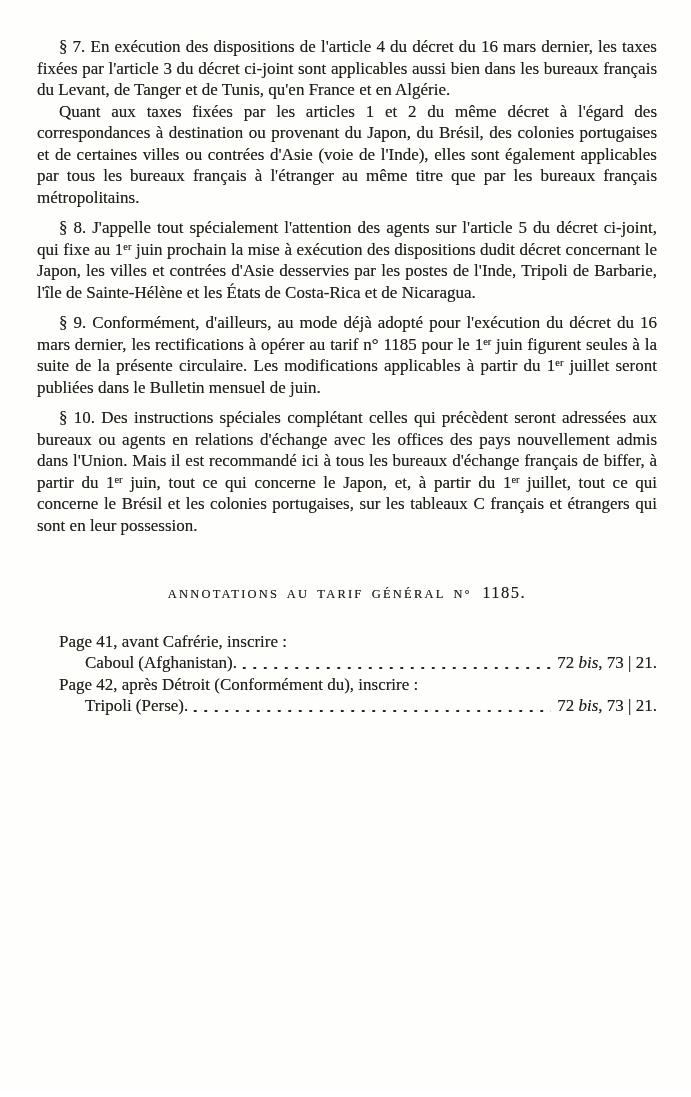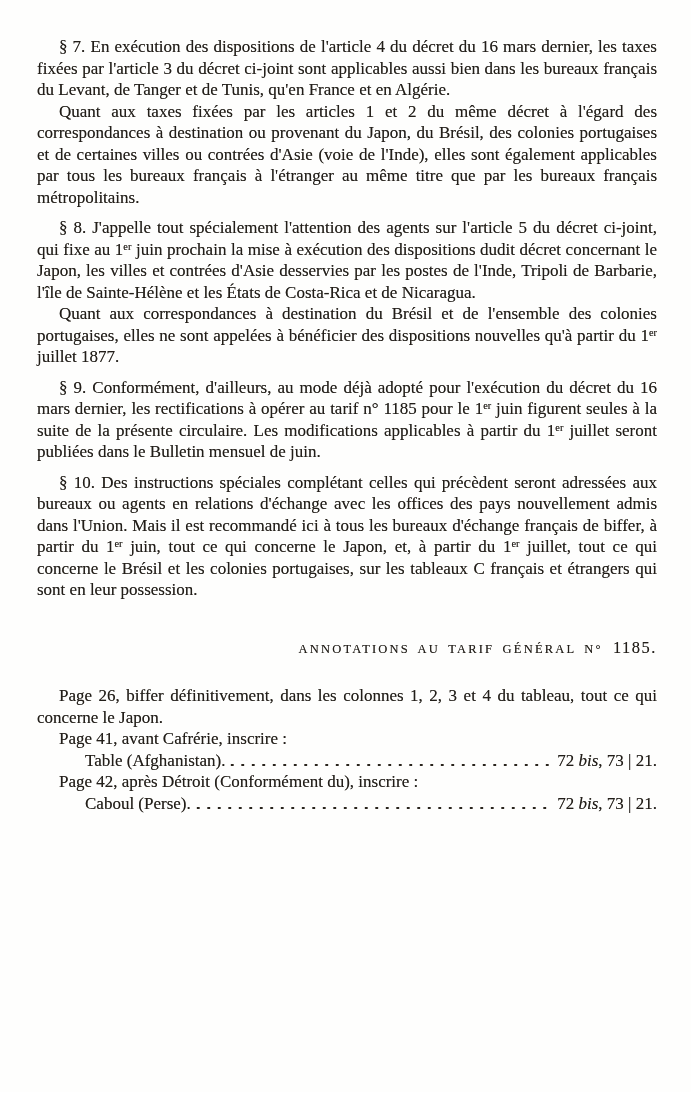--- a/index.html
+++ b/index.html
@@ -28,23 +28,23 @@
   }
   .body-text p.sect { margin-top: 9px; }
   sup {
     font-size: 61%;
     line-height: 0;
     vertical-align: 0.45em;
     margin-top: 14px;
   }
   em { font-style: italic; }
   .annot-heading {
-    margin: 33px 0 25px 0;
+    margin: 43px 0 25px 0;
     padding: 0;
-    text-align: right;
+    text-align: center;
     font-weight: normal;
     white-space: nowrap;
   }
   .heading-label {
     font-size: 12.5px;
     letter-spacing: 2.2px;
     word-spacing: 3px;
   }
   .heading-number {
     font-size: 16.5px;
@@ -71,42 +71,40 @@
 </style>
 </head>
 <body>
 
 <div class="page">
 
   <section class="body-text">
     <p class="para sect"><span>§ 7. En exécution des dispositions de l'article 4 du décret du 16 mars dernier, les taxes fixées par l'article 3 du décret ci-joint sont applicables aussi bien dans les bureaux français du Levant, de Tanger et de Tunis, qu'en France et en Algérie.</span></p>
     <p class="para"><span>Quant aux taxes fixées par les articles 1 et 2 du même décret à l'égard des correspondances à destination ou provenant du Japon, du Brésil, des colonies portugaises et de certaines villes ou contrées d'Asie (voie de l'Inde), elles sont également applicables par tous les bureaux français à l'étranger au même titre que par les bureaux français métropolitains.</span></p>
     <p class="para sect"><span>§ 8. J'appelle tout spécialement l'attention des agents sur l'article 5 du décret ci-joint, qui fixe au 1</span><sup>er</sup><span> juin prochain la mise à exécution des dispositions dudit décret concernant le Japon, les villes et contrées d'Asie desservies par les postes de l'Inde, Tripoli de Barbarie, l'île de Sainte-Hélène et les États de Costa-Rica et de Nicaragua.</span></p>
-    <p class="para"><span>Quant aux correspondances à destination du Brésil et de l'ensemble des colonies portugaises, elles ne sont appelées à bénéficier des dispositions nouvelles qu'à partir du 1</span><sup>er</sup><span> juillet 1877.</span></p>
     <p class="para sect"><span>§ 9. Conformément, d'ailleurs, au mode déjà adopté pour l'exécution du décret du 16 mars dernier, les rectifications à opérer au tarif n° 1185 pour le 1</span><sup>er</sup><span> juin figurent seules à la suite de la présente circulaire. Les modifications applicables à partir du 1</span><sup>er</sup><span> juillet seront publiées dans le Bulletin mensuel de juin.</span></p>
     <p class="para sect"><span>§ 10. Des instructions spéciales complétant celles qui précèdent seront adressées aux bureaux ou agents en relations d'échange avec les offices des pays nouvellement admis dans l'Union. Mais il est recommandé ici à tous les bureaux d'échange français de biffer, à partir du 1</span><sup>er</sup><span> juin, tout ce qui concerne le Japon, et, à partir du 1</span><sup>er</sup><span> juillet, tout ce qui concerne le Brésil et les colonies portugaises, sur les tableaux C français et étrangers qui sont en leur possession.</span></p>
   </section>
 
   <h2 class="annot-heading">
     <span class="heading-label">ANNOTATIONS AU TARIF GÉNÉRAL N°</span>
     <span class="heading-number">1185.</span>
   </h2>
 
   <section class="annotations">
-    <p class="para"><span>Page 26, biffer définitivement, dans les colonnes 1, 2, 3 et 4 du tableau, tout ce qui concerne le Japon.</span></p>
     <p class="para"><span>Page 41, avant Cafrérie, inscrire :</span></p>
 
     <div class="entry">
-      <span class="entry-label">Table (Afghanistan).</span>
+      <span class="entry-label">Caboul (Afghanistan).</span>
       <span class="leader"></span>
       <span class="entry-value"><span>72 </span><em>bis</em><span>, 73 | 21.</span></span>
     </div>
 
     <p class="para"><span>Page 42, après Détroit (Conformément du), inscrire :</span></p>
 
     <div class="entry">
-      <span class="entry-label">Caboul (Perse).</span>
+      <span class="entry-label">Tripoli (Perse).</span>
       <span class="leader"></span>
       <span class="entry-value"><span>72 </span><em>bis</em><span>, 73 | 21.</span></span>
     </div>
   </section>
 
 </div>
 
 </body></html>

